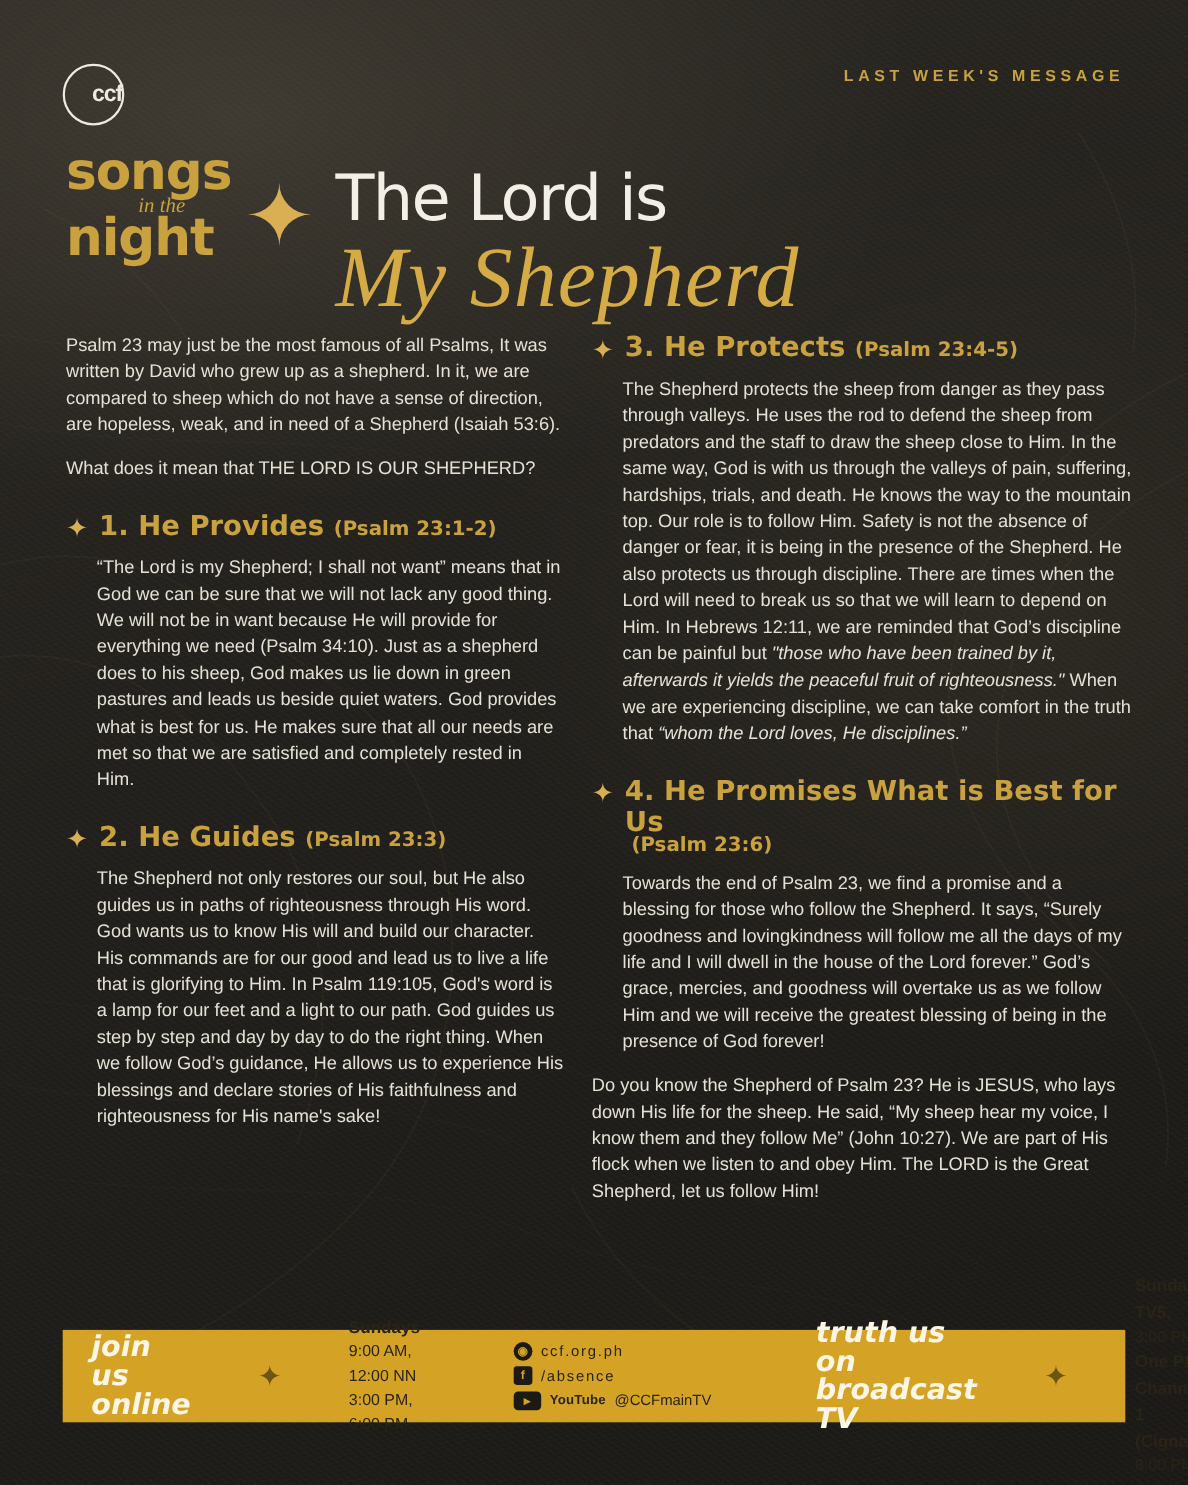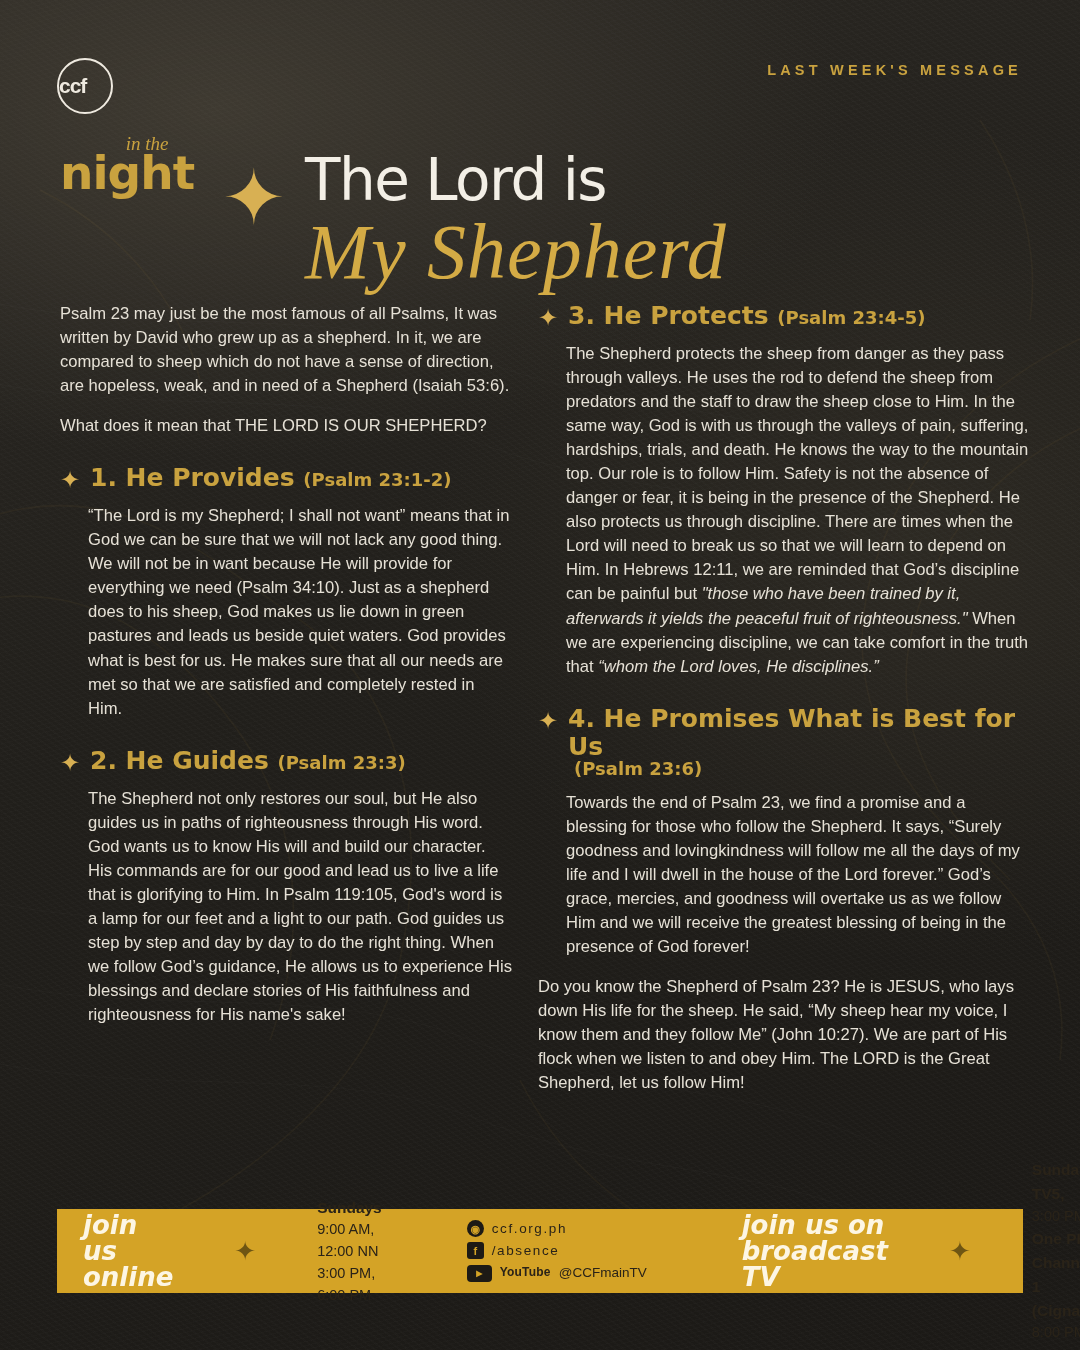--- a/index.html
+++ b/index.html
@@ -30,21 +30,21 @@
       repeating-linear-gradient(37deg, rgba(255,255,255,0.012) 0 2px, rgba(0,0,0,0) 2px 5px),
       repeating-linear-gradient(-15deg, rgba(255,255,255,0.010) 0 1px, rgba(0,0,0,0) 1px 4px);
     pointer-events:none;
   }
 
   
   .logo {
     position:absolute; left:57px; top:58px;
     width:56px; height:56px; border-radius:50%;
     border:2px solid #efeae0;
-    display:flex; align-items:center; justify-content:flex-start;
+    display:flex; align-items:center; justify-content:flex-end;
     color:#efeae0; font-size:21px; font-weight:700; letter-spacing:-1px;
     font-family:"Liberation Sans", sans-serif;
   }
   .lastweek {
     position:absolute; right:58px; top:62px;
     color:#c9a23f; font-size:14.5px; letter-spacing:4.2px; font-weight:600;
   }
 
   .songs {
     position:absolute; left:60px; top:135px; width:200px;
@@ -159,20 +159,21 @@
     </g>
   </svg>
   <div class="noise"></div>
 
   <div class="logo">
     <span>ccf</span>
   </div>
   <div class="lastweek">LAST WEEK'S MESSAGE</div>
 
   <div class="songs">
+    <div class="l1">songs</div>
     <div class="l2">in the</div>
     <div class="l3">night</div>
   </div>
 
   <div class="spark spark-title">✦</div>
 
   <div class="title-block">
     <div class="title-1">The Lord is</div>
     <div class="title-2">My Shepherd</div>
   </div>
@@ -237,21 +238,21 @@
         <span class="letter-wide">/absence</span>
       </div>
       <div class="srow">
         <span class="sicon yt">▶</span>
         <span class="yt-label">YouTube</span>
         <span>@CCFmainTV</span>
       </div>
     </div>
 
     <div style="margin-left:48px;">
-      <div class="joinus">join us on</div>
+      <div class="joinus">truth us on</div>
       <div class="joinus">broadcast TV</div>
     </div>
     <div class="f-spark">✦</div>
     <div class="times">
       <b>Sundays</b>
       <div><b>TV5,</b><span> 3:00 PM</span></div>
       <div><b>One PH Channel 1 (Cignal),</b><span> 8:00 PM</span></div>
     </div>
   </div>
 

